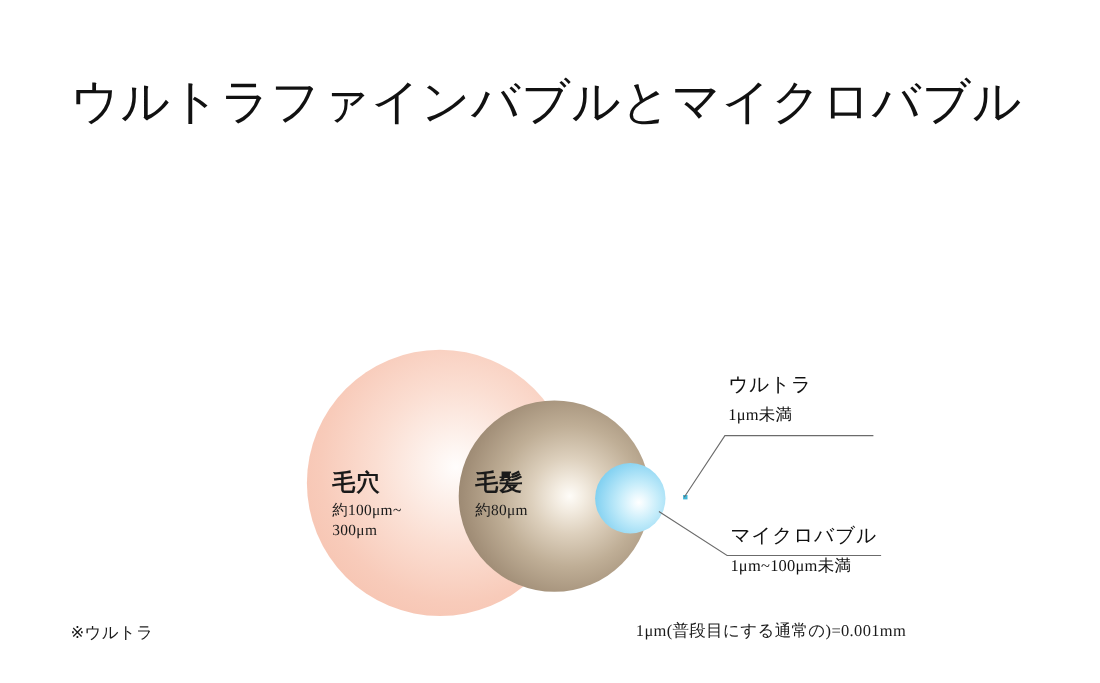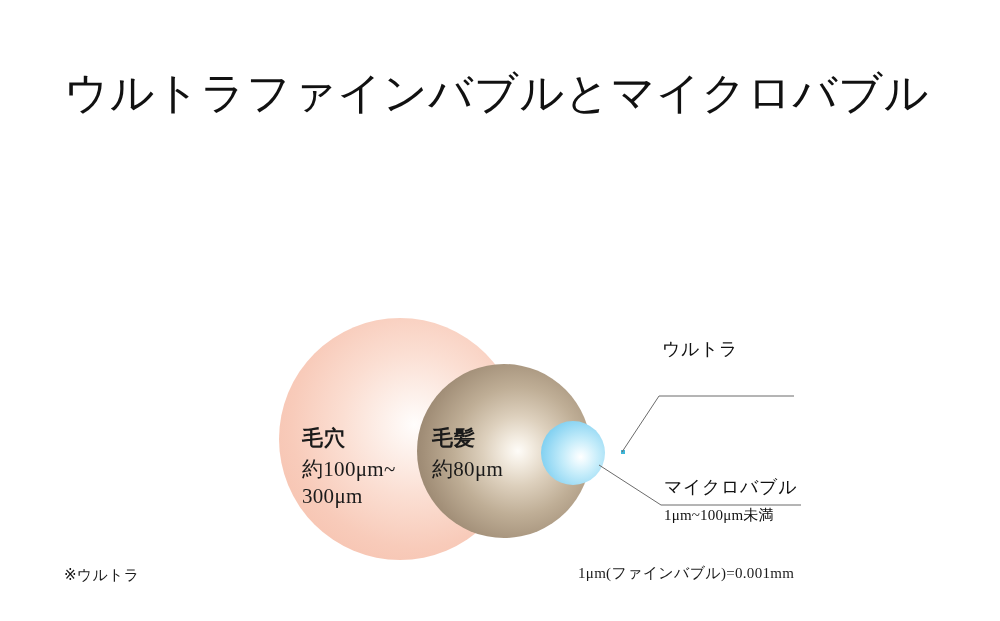--- a/index.html
+++ b/index.html
@@ -130,21 +130,21 @@
   }
   .sphere-label .name {
     display: block;
     font-size: 21px;
     letter-spacing: 1px;
     margin-bottom: 3px;
     font-weight: bold;
   }
   .sphere-label .size {
     display: block;
-    font-size: 21px;
+    font-size: 14px;
     letter-spacing: 0.3px;
   }
 
   .label-pore { left: 286px; top: 129px; }
   .label-hair { left: 416px; top: 129px; }
 
   
   .callout {
     position: absolute;
     font-family: "Liberation Serif", "DejaVu Serif", serif;
@@ -227,24 +227,25 @@
       <span class="size">約80μm</span>
     </div>
 
     <svg class="leader-svg" viewBox="0 0 1000 325">
       <polyline points="606,156 643,100 778,100" fill="none" stroke="#6b6b6b" stroke-width="1"></polyline>
       <polyline points="583,169 645,209 785,209" fill="none" stroke="#6b6b6b" stroke-width="1"></polyline>
     </svg>
 
     <div class="callout callout-ultra">
       <span class="title">ウルトラ</span>
+      <span class="sub">1μm未満</span>
     </div>
 
     <div class="callout callout-micro">
       <span class="title">マイクロバブル</span>
       <span class="sub">1μm~100μm未満</span>
     </div>
 
     <div class="note-image">※ウルトラ</div>
-    <div class="note-unit">1μm(ファインバブル)=0.001mm</div>
+    <div class="note-unit">1μm(普段目にする通常の)=0.001mm</div>
 
   </div>
 </div>
 
 </body></html>

